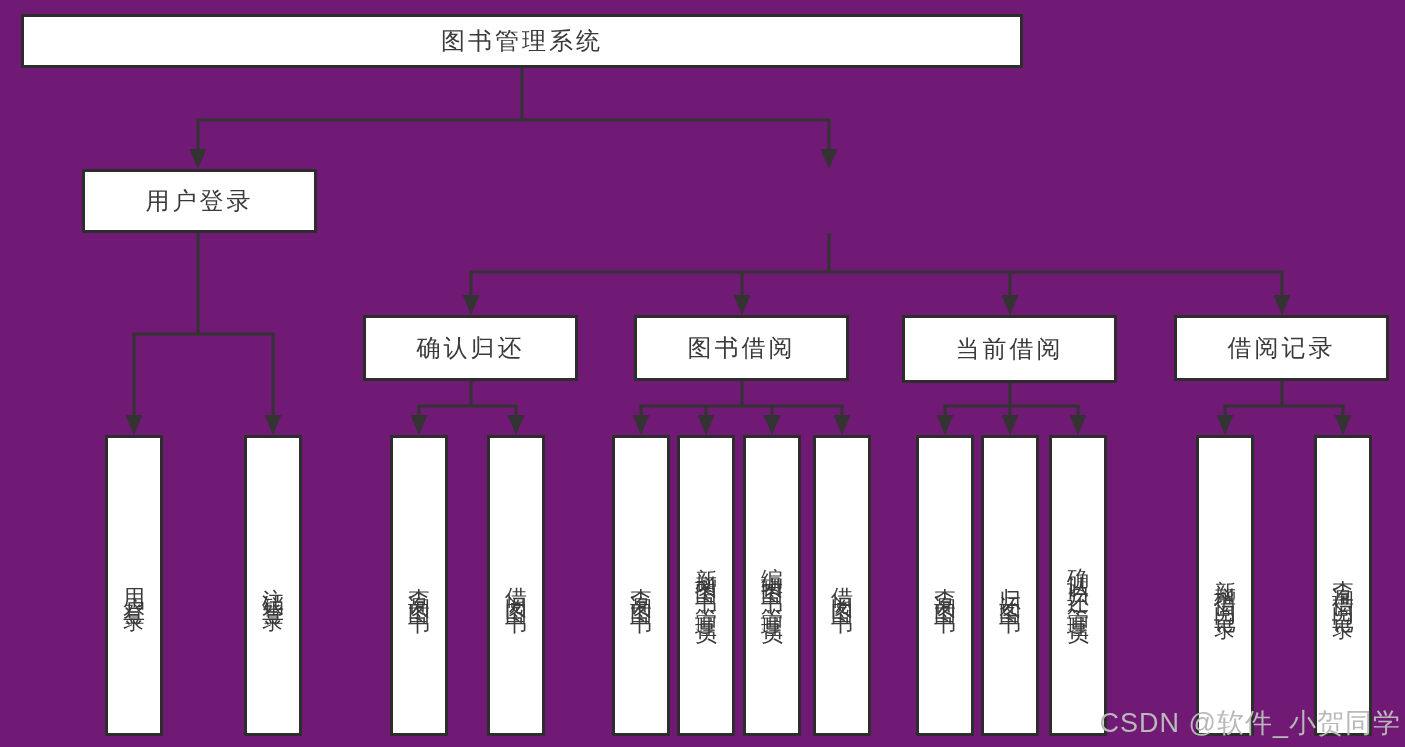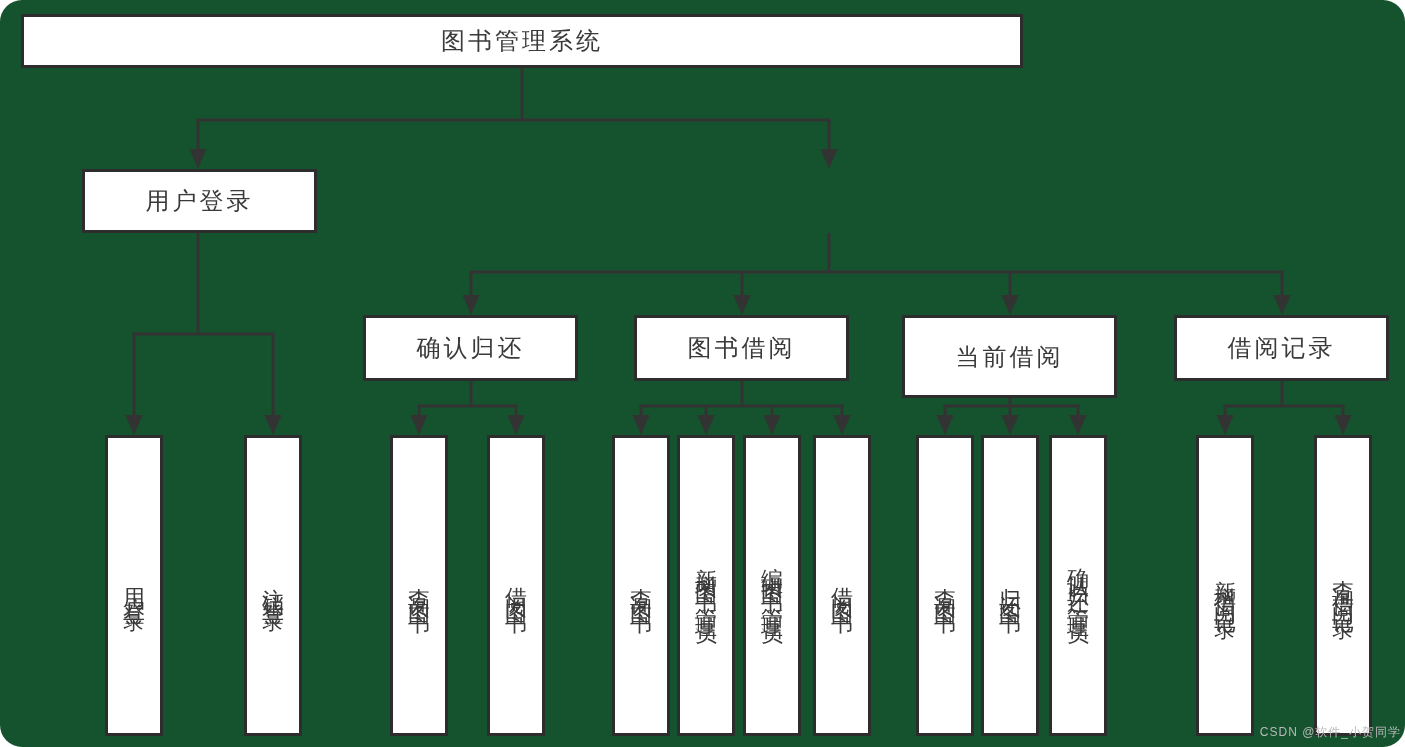--- a/index.html
+++ b/index.html
@@ -1,32 +1,31 @@
 <!DOCTYPE html>
 <html><head>
 <meta charset="utf-8">
 <style>
   html,body{margin:0;padding:0;background:#ffffff;}
   #stage{
-    position:relative;width:1405px;height:747px;background:#14532d;overflow:hidden;
+    position:relative;width:1405px;height:747px;background:#701a75;overflow:hidden;
     font-family:"Liberation Sans","DejaVu Sans",sans-serif;
-    border-radius:22px;
   }
   #connectors{position:absolute;left:0;top:0;width:1405px;height:747px;}
   .node{
     position:absolute;background:#ffffff;border:3px solid #2d2d2d;box-sizing:border-box;
     display:flex;align-items:center;justify-content:center;color:#3a3a3a;
   }
   .node.h span{font-size:24px;letter-spacing:3px;line-height:1;white-space:nowrap;}
   .node.v span{
     writing-mode:vertical-rl;text-orientation:mixed;
     font-size:22px;letter-spacing:8px;line-height:1;white-space:nowrap;
   }
   .watermark{
-    position:absolute;right:4px;bottom:6px;font-size:12px;letter-spacing:1px;
+    position:absolute;right:4px;bottom:6px;font-size:27px;letter-spacing:1px;
     color:#b9b9b9;white-space:nowrap;
   }
 </style>
 </head>
 <body>
 
 <div id="stage">
   <svg id="connectors" viewBox="0 0 1405 747" xmlns="http://www.w3.org/2000/svg">
       <g>
         <line x1="522" y1="68" x2="522" y2="120" stroke="#333333" stroke-width="3"></line>
@@ -101,21 +100,21 @@
     </div>
     <div class="node h" style="left: 82px; top: 169px; width: 235px; height: 64px;">
       <span>用户登录</span>
     </div>
     <div class="node h" style="left: 363px; top: 315px; width: 215px; height: 66px;">
       <span>确认归还</span>
     </div>
     <div class="node h" style="left: 634px; top: 315px; width: 215px; height: 66px;">
       <span>图书借阅</span>
     </div>
-    <div class="node h" style="left: 902px; top: 315px; width: 215px; height: 83px;">
+    <div class="node h" style="left: 902px; top: 315px; width: 215px; height: 68px;">
       <span>当前借阅</span>
     </div>
     <div class="node h" style="left: 1174px; top: 315px; width: 215px; height: 66px;">
       <span>借阅记录</span>
     </div>
     <div class="node v" style="left: 105px; top: 435px; width: 58px; height: 301px;">
       <span>用户登录</span>
     </div>
     <div class="node v" style="left: 244px; top: 435px; width: 58px; height: 301px;">
       <span>注销登录</span>

